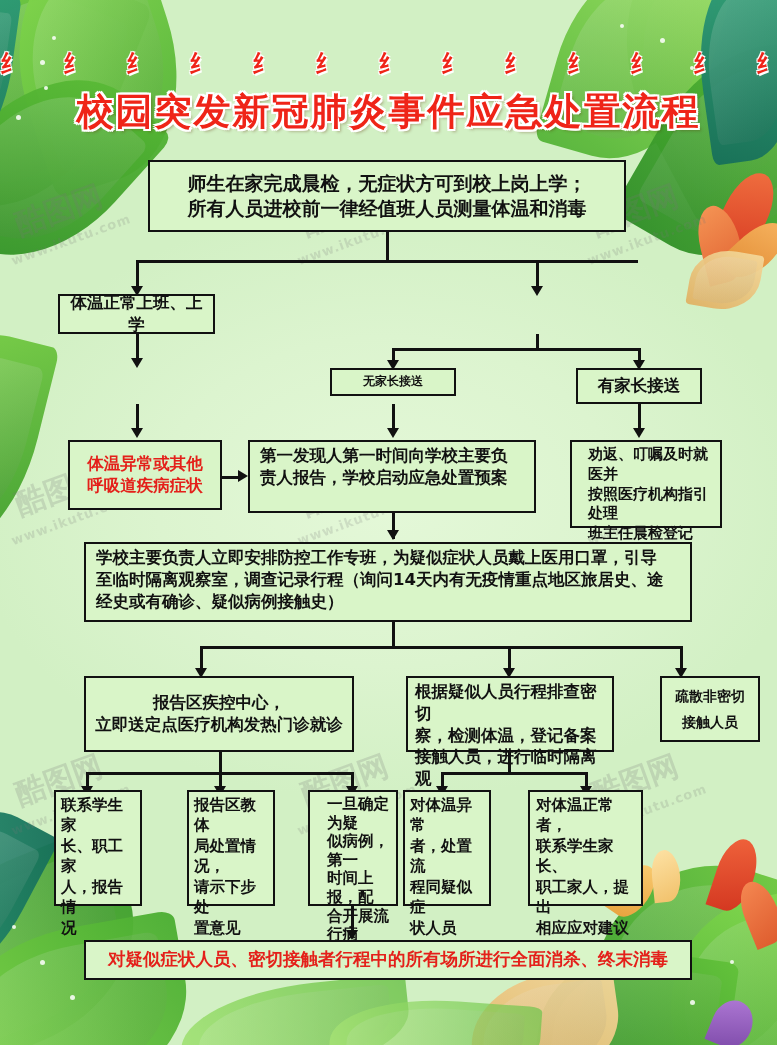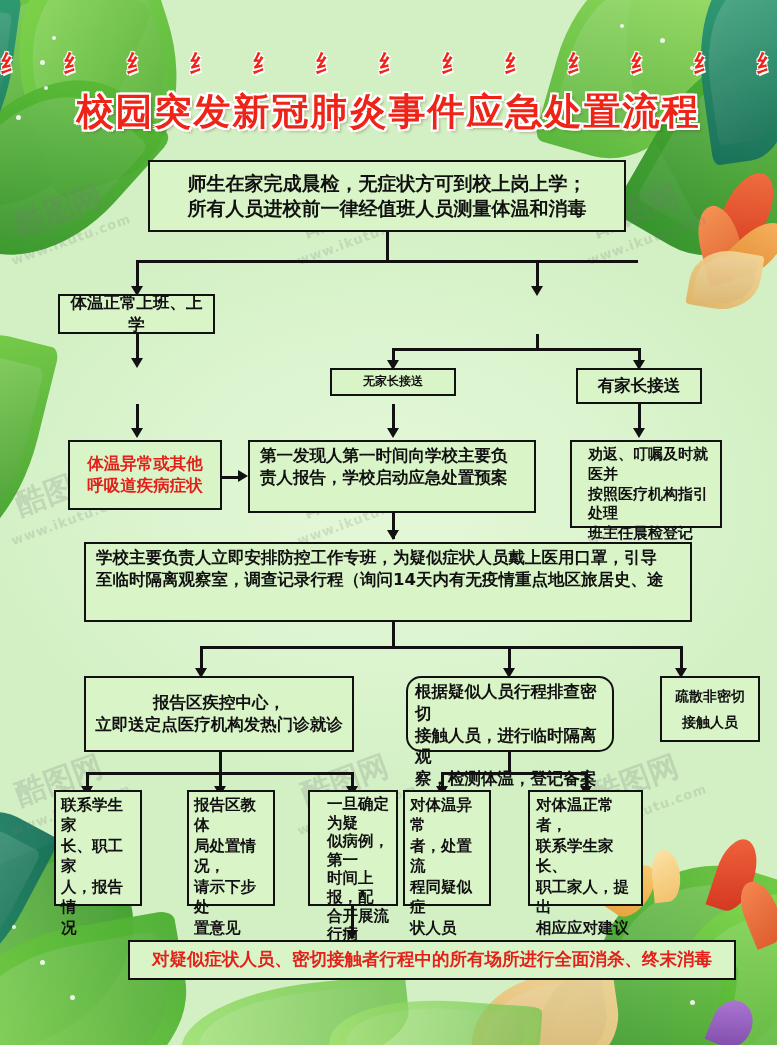--- a/index.html
+++ b/index.html
@@ -263,31 +263,32 @@
 
   <div class="box left" style="left:570px;top:440px;width:152px;height:88px;font-size:15px;flex-direction:column;align-items:flex-start;padding-left:16px;">
     <div>劝返、叮嘱及时就医并</div>
     <div>按照医疗机构指引处理</div>
     <div>班主任晨检登记</div>
   </div>
 
   <div class="box left" style="left:84px;top:542px;width:608px;height:80px;font-size:16.5px;flex-direction:column;align-items:flex-start;padding-left:10px;">
     <div>学校主要负责人立即安排防控工作专班，为疑似症状人员戴上医用口罩，引导</div>
     <div>至临时隔离观察室，调查记录行程（询问14天内有无疫情重点地区旅居史、途</div>
+    <div>经史或有确诊、疑似病例接触史）</div>
   </div>
 
   <div class="box" style="left:84px;top:676px;width:270px;height:76px;font-size:16.5px;flex-direction:column;">
     <div>报告区疾控中心，</div>
     <div>立即送定点医疗机构发热门诊就诊</div>
   </div>
 
-  <div class="box left" style="left:406px;top:676px;width:208px;height:76px;font-size:16.5px;flex-direction:column;align-items:flex-start;padding-left:7px;border-radius:15px;">
+  <div class="box left" style="left:406px;top:676px;width:208px;height:76px;font-size:16.5px;flex-direction:column;align-items:flex-start;padding-left:7px;">
     <div>根据疑似人员行程排查密切</div>
+    <div>察，检测体温，登记备案</div>
     <div>接触人员，进行临时隔离观</div>
-    <div>察，检测体温，登记备案</div>
   </div>
 
   <div class="box" style="left:660px;top:676px;width:100px;height:66px;font-size:14px;flex-direction:column;gap:7px;">
     <div>疏散非密切</div>
     <div>接触人员</div>
   </div>
 
   <div class="box left" style="left:54px;top:790px;width:88px;height:116px;font-size:15.5px;flex-direction:column;align-items:flex-start;padding-left:5px;">
     <div>联系学生家</div>
     <div>长、职工家</div>
@@ -317,17 +318,17 @@
     <div>状人员</div>
   </div>
 
   <div class="box left" style="left:528px;top:790px;width:115px;height:116px;font-size:15.5px;flex-direction:column;align-items:flex-start;padding-left:6px;">
     <div>对体温正常者，</div>
     <div>联系学生家长、</div>
     <div>职工家人，提出</div>
     <div>相应应对建议</div>
   </div>
 
-  <div class="box red" style="left:84px;top:940px;width:608px;height:40px;font-size:17.5px;margin-left:44px;">
+  <div class="box red" style="left:84px;top:940px;width:608px;height:40px;font-size:17.5px;">
     <span>对疑似症状人员、密切接触者行程中的所有场所进行全面消杀、终末消毒</span>
   </div>
 
 </div>
 
 </body></html>

